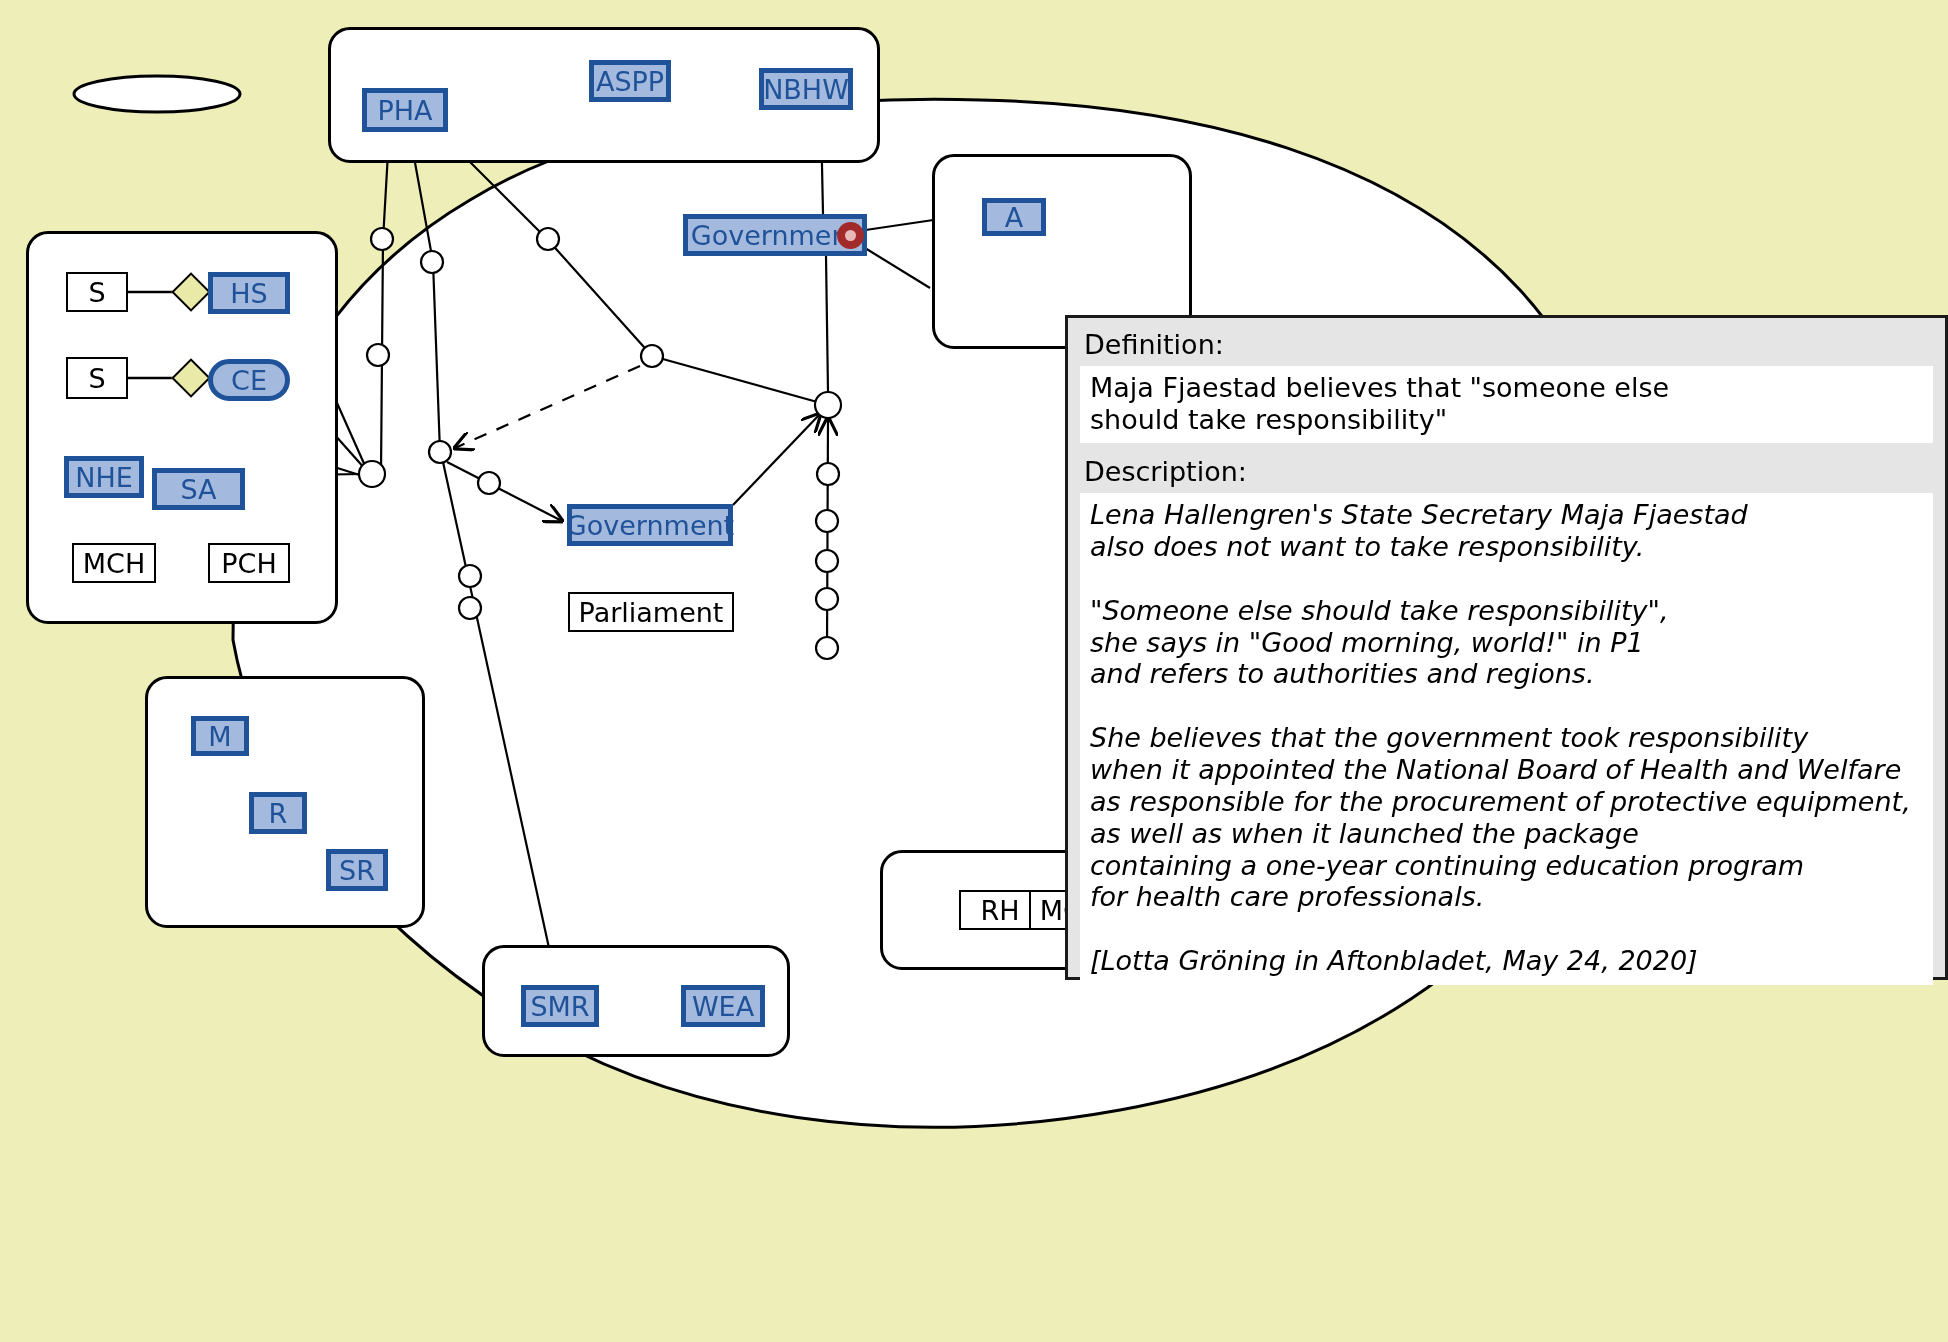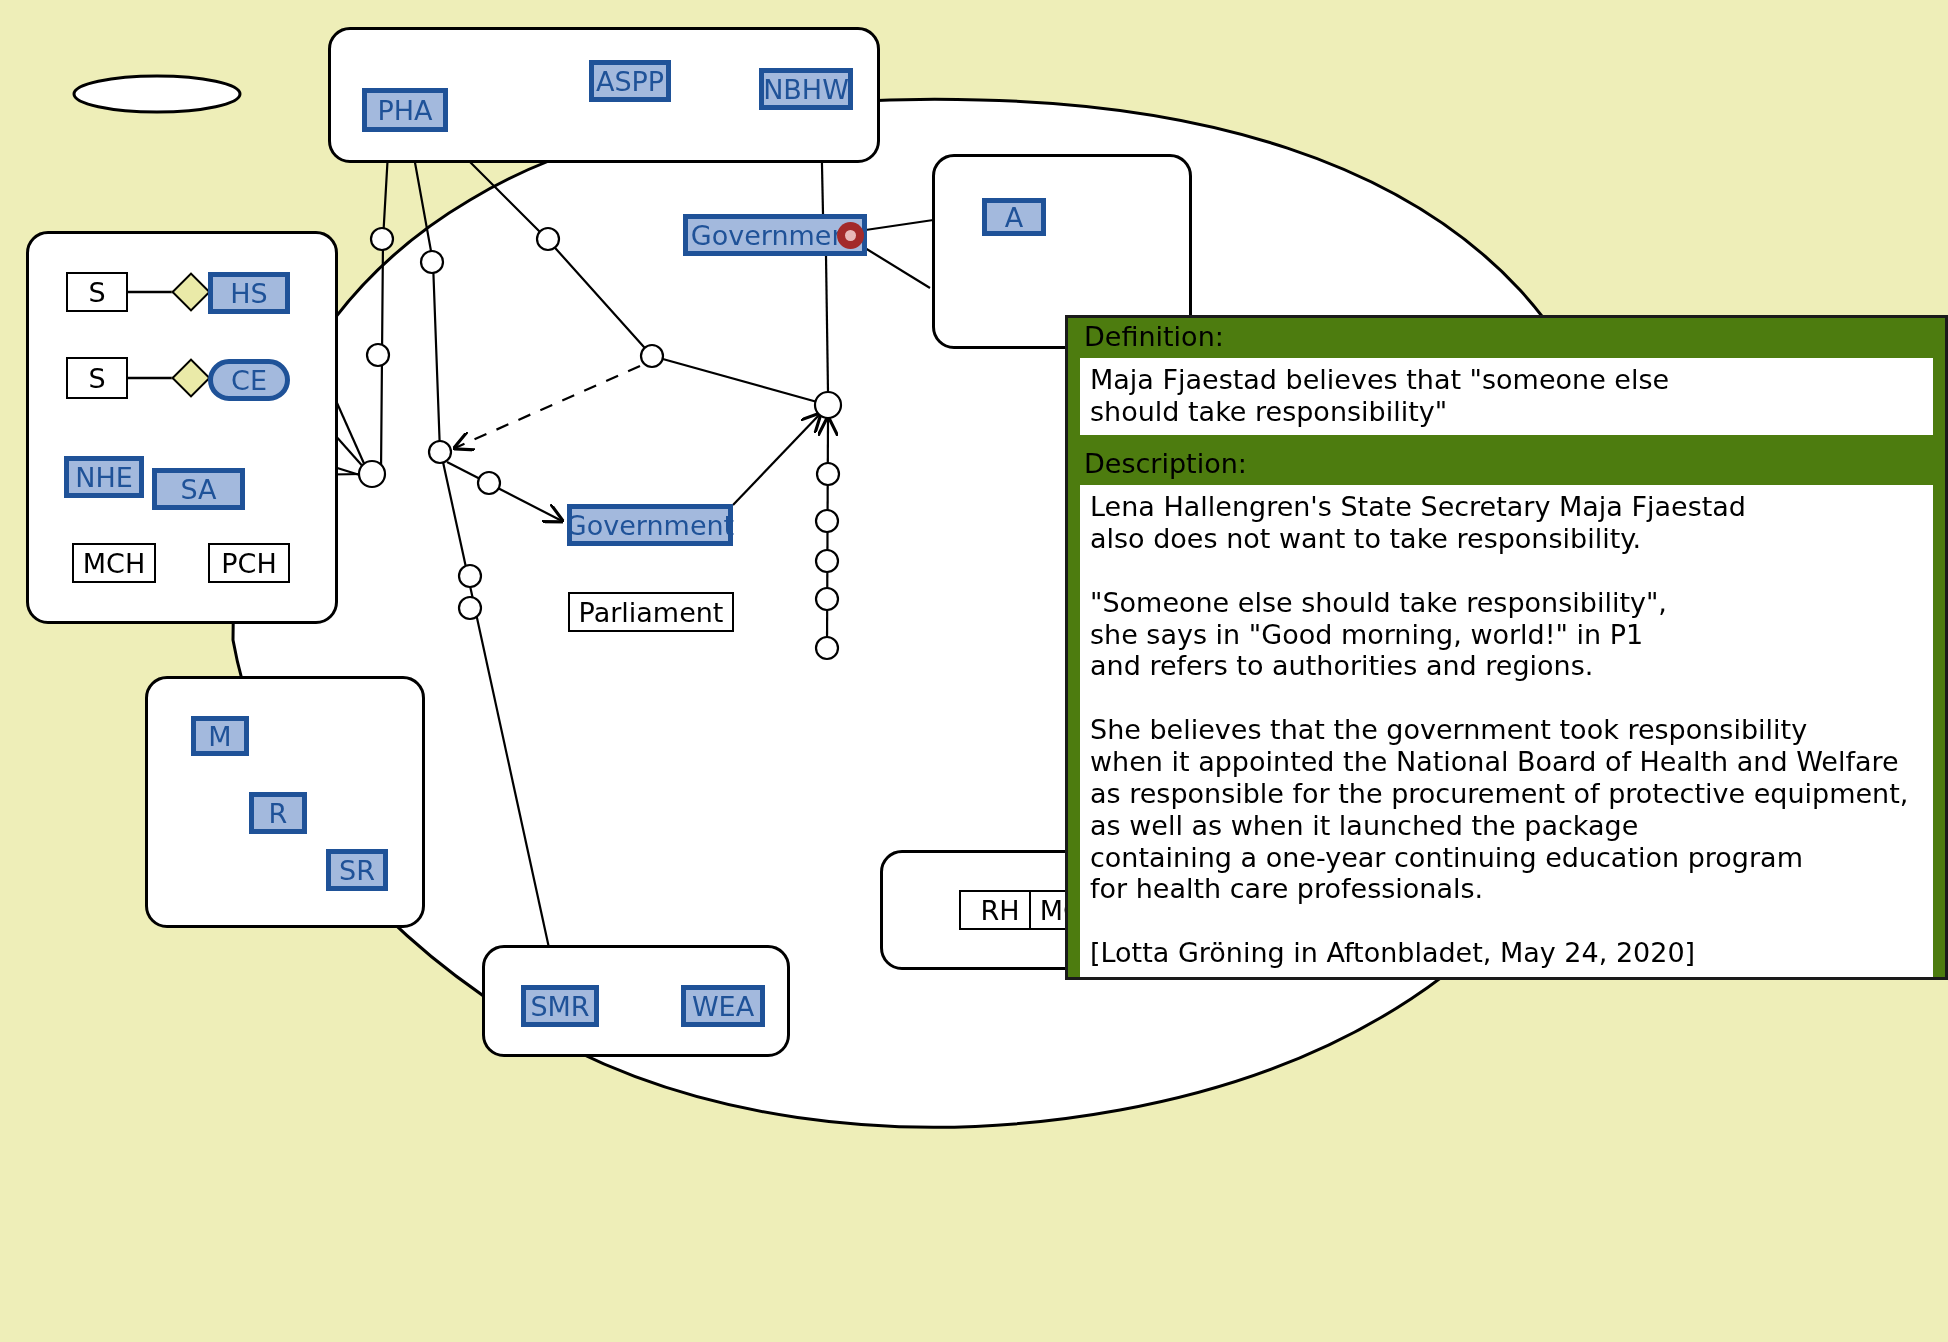--- a/index.html
+++ b/index.html
@@ -8,39 +8,39 @@
     background:#eeeeb8;
     font-family:"DejaVu Sans","Liberation Sans",sans-serif;
     position:relative;overflow:hidden;
   }
   #stage{position:absolute;left:0;top:0;width:1948px;height:1342px;}
   svg#graph{position:absolute;left:0;top:0;width:1948px;height:1342px;}
 
   
   .popup{
     position:absolute;
-    background:#4d7c0f;
+    background:#e5e5e5;
     border:3px solid #1a1a1a;
     box-sizing:border-box;
-    padding:2px 12px 14px 12px;
+    padding:10px 12px 14px 12px;
     z-index:50;
   }
   .popup .lbl{
     font-size:27px;color:#000;
     font-family:"DejaVu Sans","Liberation Sans",sans-serif;
     margin:2px 0 6px 4px;line-height:1.1;
   }
   .popup .fieldbox{
     background:#ffffff;color:#000;
     font-size:27px;line-height:1.18;
     padding:6px 10px 8px 10px;
     white-space:pre-wrap;
     margin-bottom:14px;
   }
-  .popup .fieldbox.last{margin-bottom:0;}
+  .popup .fieldbox.last{margin-bottom:0;font-style:italic;}
 
   
   .node{
     position:absolute;box-sizing:border-box;
     display:flex;align-items:center;justify-content:center;
     text-align:center;line-height:1;
   }
   .node.blue{
     background:#a3b9dd;
     border:5px solid #1f5298;

